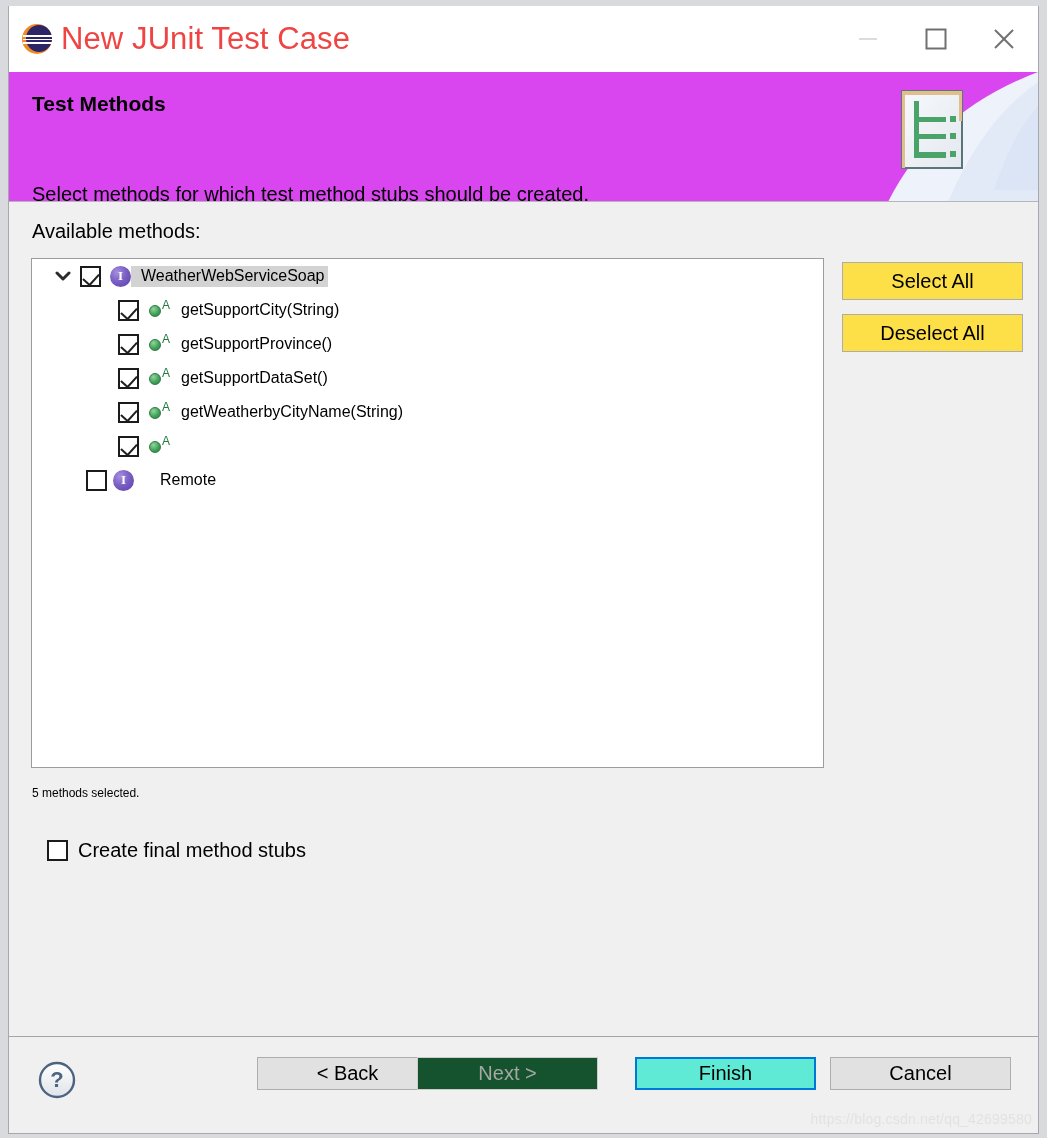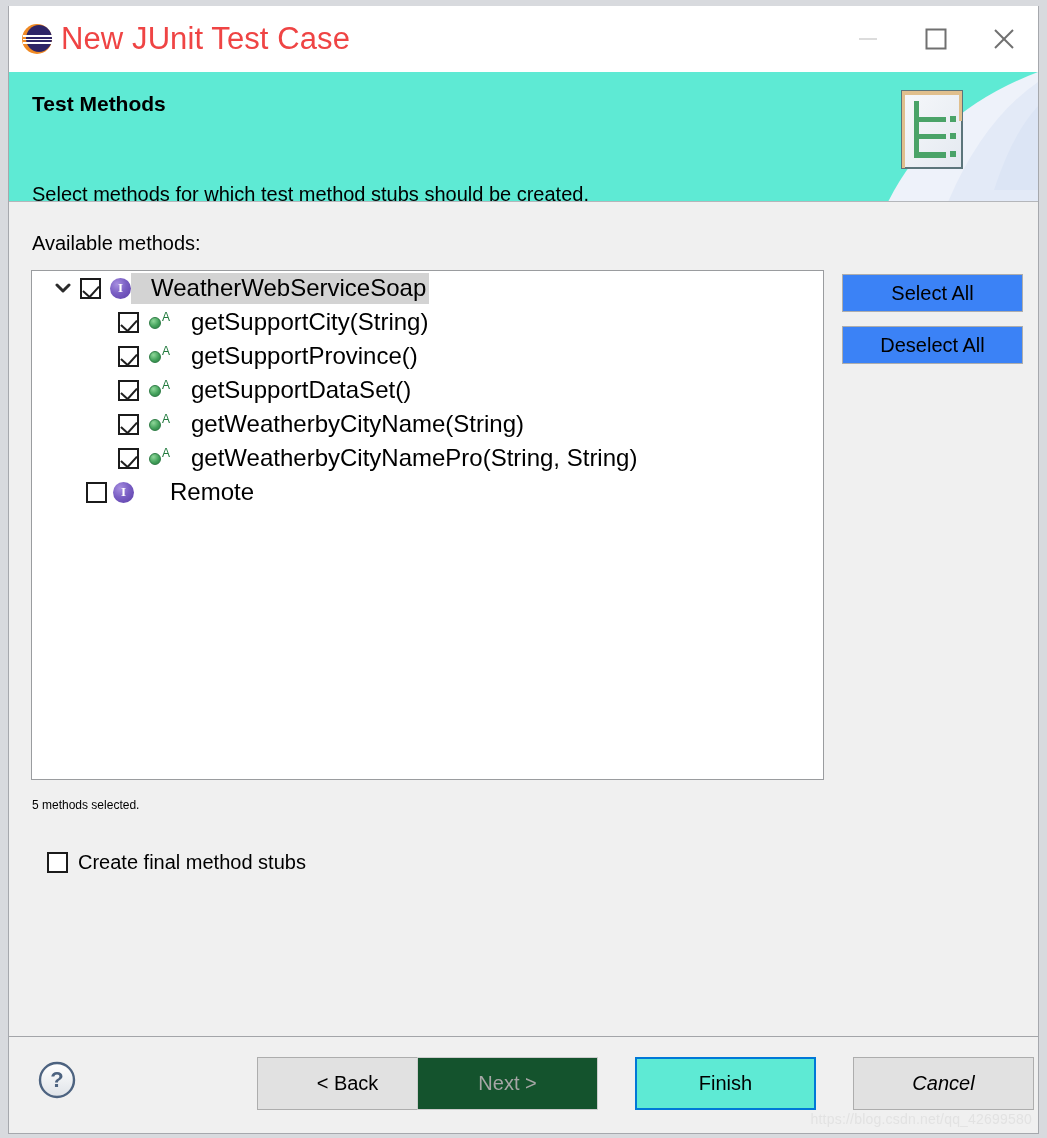--- a/index.html
+++ b/index.html
@@ -76,21 +76,21 @@
   .wc {
     width: 68px; height: 66px;
     display: flex; align-items: center; justify-content: center;
   }
   .wc svg { display: block; }
 
   
   #header {
     position: relative;
     height: 130px;
-    background: #5eead4;
+    background: #d946ef;
     border-bottom: 1px solid #b4b6ba;
     flex: 0 0 auto;
     overflow: hidden;
   }
   #header-deco {
     position: absolute;
     right: 0; top: 0;
     width: 240px; height: 130px;
     pointer-events: none;
   }
@@ -112,21 +112,20 @@
     position: absolute;
     left: 892px; top: 18px;
     width: 62px; height: 79px;
   }
 
   
   #body {
     position: relative;
     flex: 1 1 auto;
     background: #f0f0f0;
-    margin-top: 12px;
   }
   #available-label {
     position: absolute;
     left: 23px; top: 18px;
     font-size: 20px;
     color: #000;
   }
   #tree {
     position: absolute;
     left: 22px; top: 56px;
@@ -187,41 +186,41 @@
     border: 1px solid #2d7c44;
   }
   .method-icon .abstract {
     position: absolute;
     left: 14px; top: -2px;
     font-size: 12px;
     color: #217a3d;
     font-family: "Liberation Sans", sans-serif;
   }
   .row-label {
-    font-size: 24px;
+    font-size: 16px;
     color: #000;
     white-space: nowrap;
-    padding: 1px 3px 2px 20px;
+    padding: 1px 3px 2px 10px;
   }
   .row.selected .row-label {
     background: #d3d3d3;
   }
   .row.lvl0 { padding-left: 20px; }
   .row.lvl1 { padding-left: 86px; }
   .row.lvl0b { padding-left: 54px; }
   .row.lvl0 .gap, .row.lvl0b .gap { width: 6px; flex: 0 0 auto; }
   .row.lvl1 .gap { width: 9px; flex: 0 0 auto; }
   .row.lvl0 .gap2 { width: 9px; flex: 0 0 auto; }
   .row.lvl0b .gap2 { width: 16px; flex: 0 0 auto; }
   .row.lvl1 .gap2 { width: 1px; flex: 0 0 auto; }
 
   .side-btn {
     position: absolute;
     width: 181px; height: 38px;
-    background: #3b82f6;
+    background: #fde047;
     border: 1px solid #adadad;
     font-size: 20px;
     color: #000;
     font-family: "Liberation Sans", sans-serif;
     cursor: default;
   }
   #btn-select-all { left: 833px; top: 60px; }
   #btn-deselect-all { left: 833px; top: 112px; }
 
   #methods-count {
@@ -262,32 +261,32 @@
     border-top: 1px solid #a3a5a9;
   }
   #help-icon {
     position: absolute;
     left: 29px; top: 24px;
     width: 38px; height: 38px;
   }
   .nav-btn {
     position: absolute;
     top: 20px;
-    height: 53px;
+    height: 33px;
     font-size: 20px;
     font-family: "Liberation Sans", sans-serif;
     background: #e1e1e1;
     border: 1px solid #adadad;
     color: #000;
     cursor: default;
   }
   #btn-back   { left: 248px; width: 181px; }
   #btn-next   { left: 408px; width: 181px; background: #14532d; border-color: #cccccc; color: #a6a6a6; }
   #btn-finish { left: 626px; width: 181px; background: #5eead4; border: 2px solid #0078d7; }
-  #btn-cancel { left: 844px; width: 181px; font-style: italic; }
+  #btn-cancel { left: 821px; width: 181px; }
 
   #watermark {
     position: absolute;
     right: 6px; bottom: 6px;
     font-size: 14px;
     color: #e2e2e2;
     letter-spacing: 0.2px;
     font-family: "Liberation Sans", sans-serif;
     white-space: nowrap;
   }
@@ -424,21 +423,20 @@
       </div>
 
       <div class="row lvl1">
         <div class="chk on"></div>
         <div class="gap"></div>
         <div class="method-icon">
             <span class="dot"></span>
             <span class="abstract">A</span>
           </div>
         <div class="gap2"></div>
-        <div class="row-label">getWeatherbyCityNamePro(String, String)</div>
       </div>
 
       <div class="row lvl0b">
         <div class="chk"></div>
         <div class="gap"></div>
         <div class="iface-icon">I</div>
         <div class="gap2"></div>
         <div class="row-label">Remote</div>
       </div>
 

